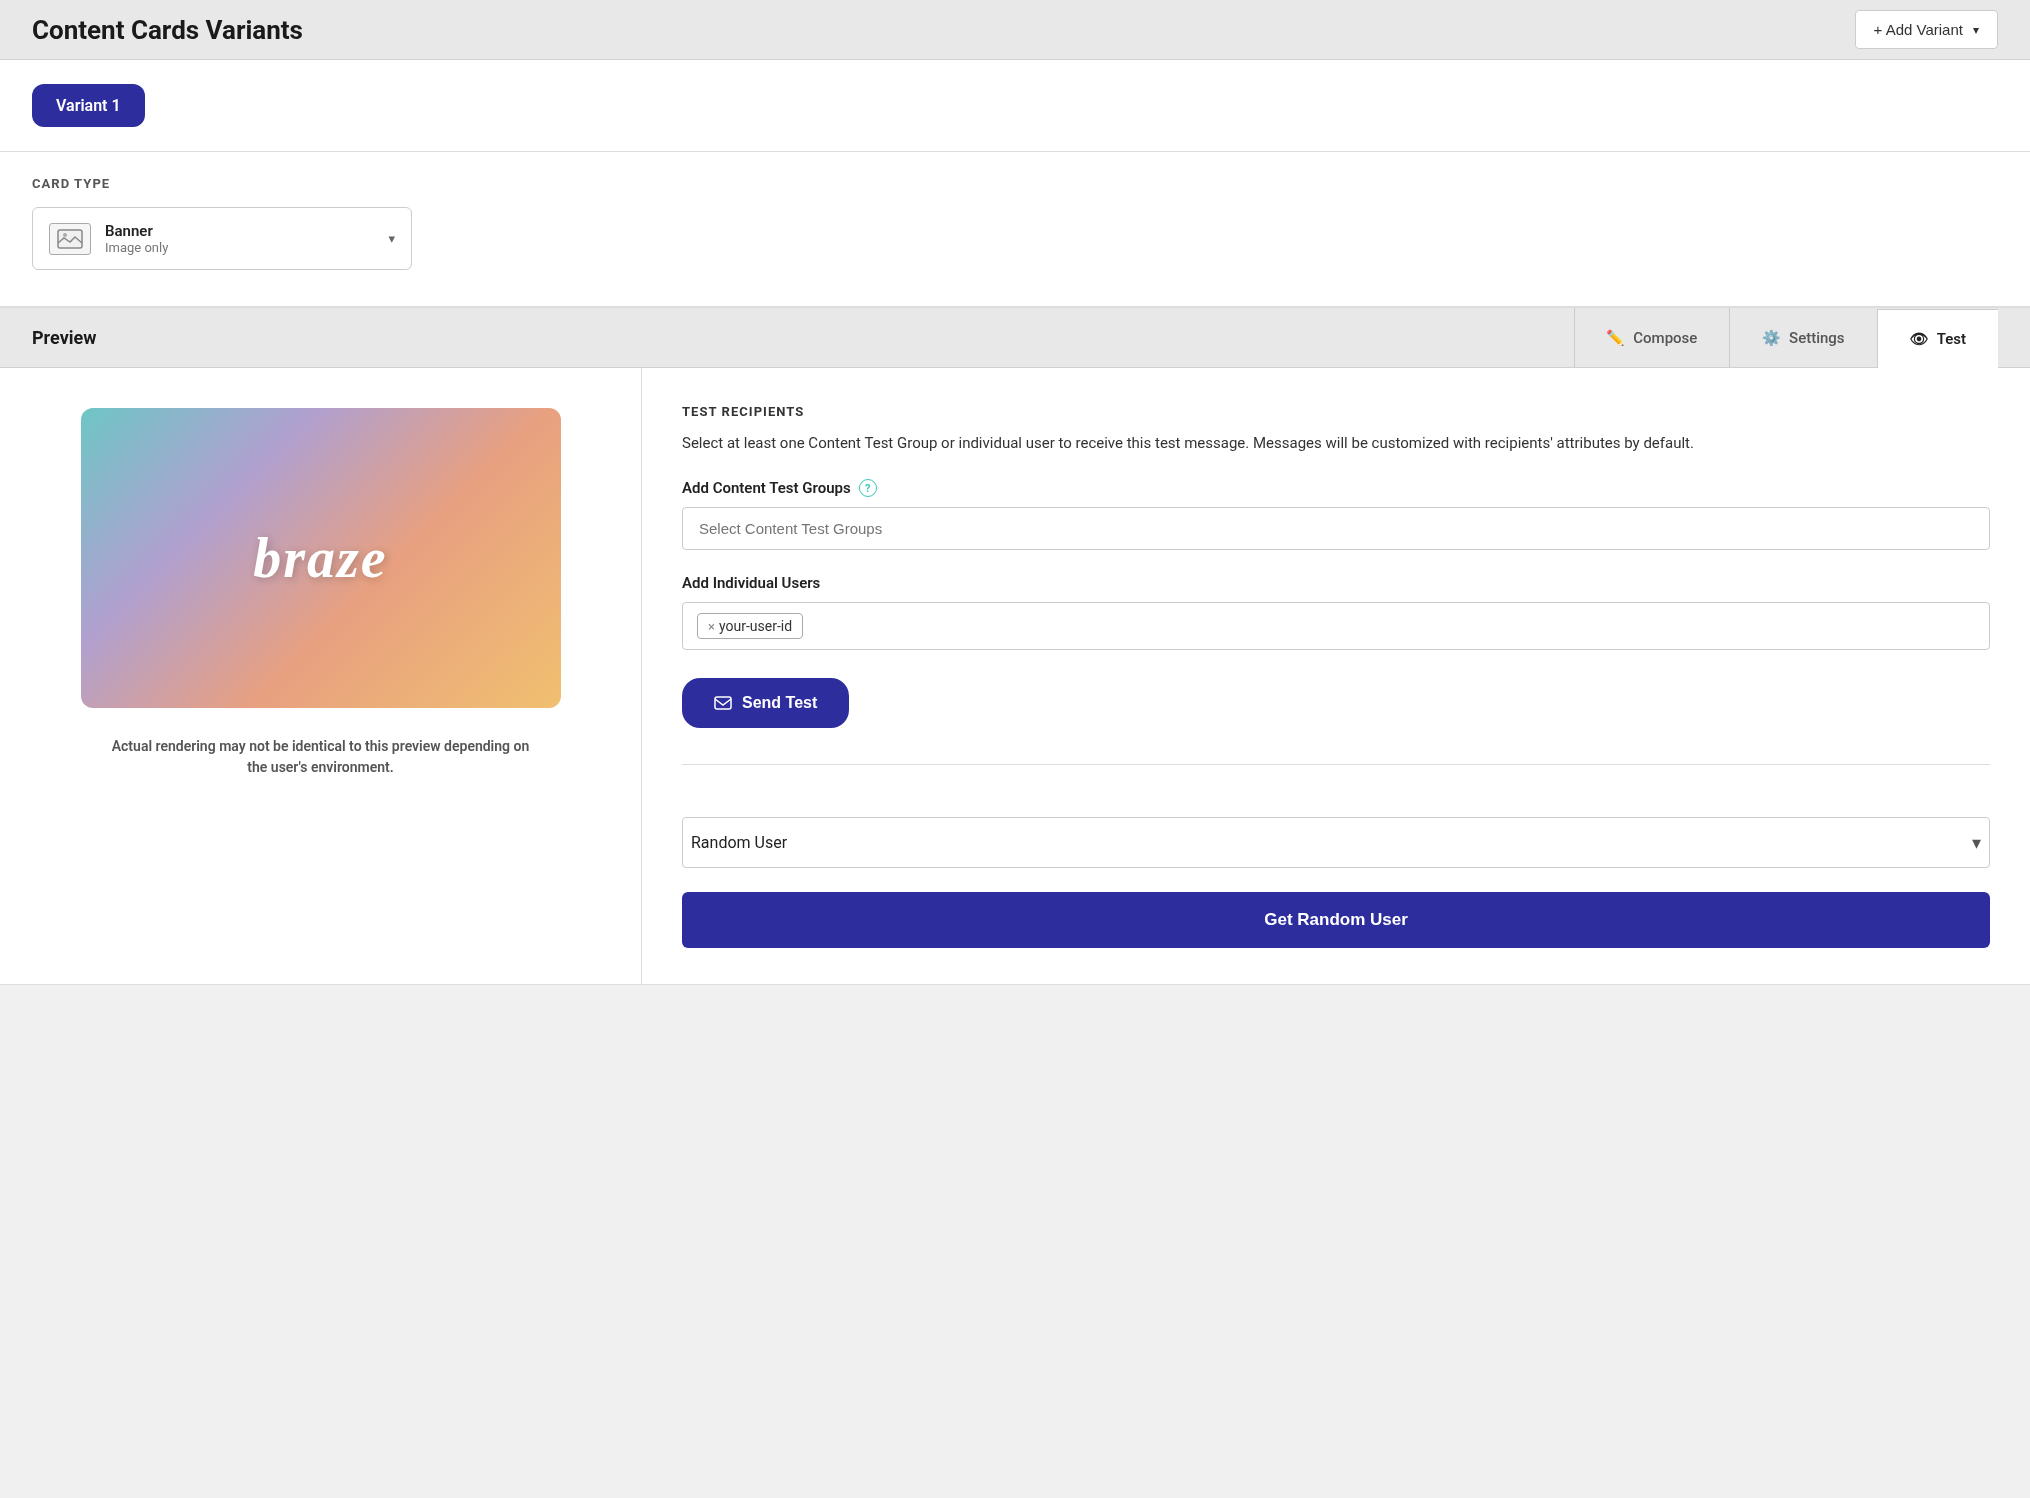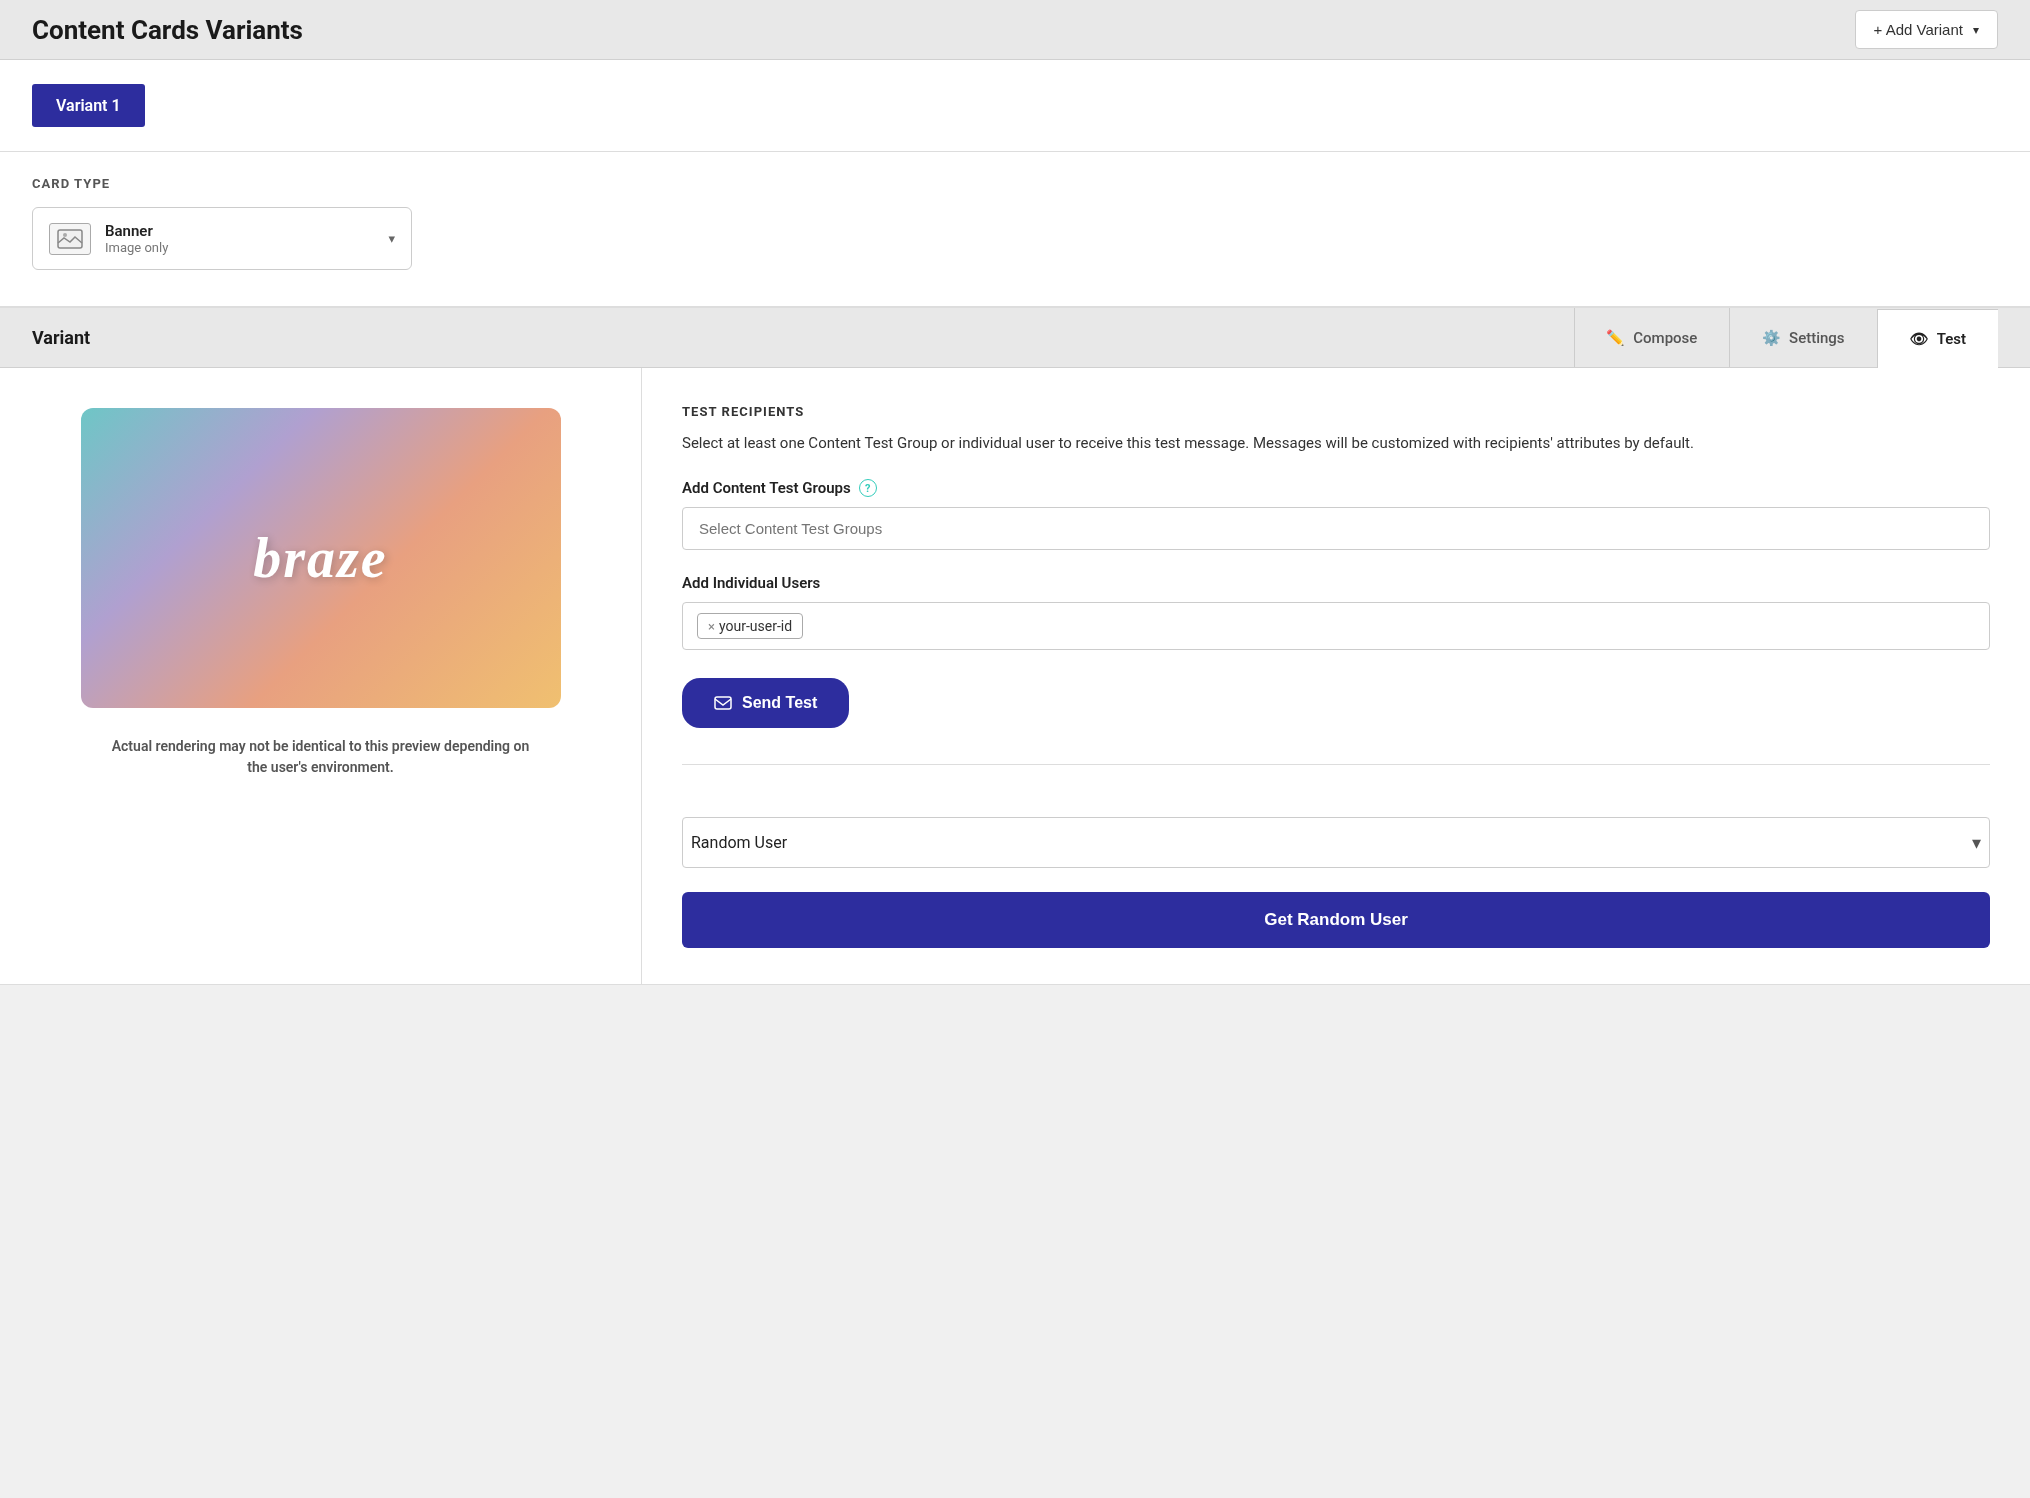--- a/index.html
+++ b/index.html
@@ -21,21 +21,21 @@
       color: #333;
     }
     .add-variant-btn .chevron { font-size: 12px; margin-left: 4px; }
 
     
     .variant-section {
       background: #fff; padding: 24px 32px; border-bottom: 1px solid #ddd;
     }
     .variant-tab {
       display: inline-block; background: #2d2d9e; color: #fff;
-      padding: 12px 24px; border-radius: 3px; font-size: 16px; font-weight: 600; cursor: pointer;
+      padding: 12px 24px; border-radius: 12px; font-size: 16px; font-weight: 600; cursor: pointer;
     }
 
     
     .card-type-section {
       background: #fff; padding: 24px 32px 36px; border-bottom: 2px solid #ddd;
     }
     .section-label {
       font-size: 13px; font-weight: 700; color: #555; letter-spacing: 0.08em;
       margin-bottom: 16px; text-transform: uppercase;
     }
@@ -199,21 +199,21 @@
       </div>
       <div class="card-type-text">
         <div class="card-type-name">Banner</div>
         <div class="card-type-sub">Image only</div>
       </div>
       <span class="dropdown-arrow">▾</span>
     </div>
   </div>
 
   <div class="preview-tabs-bar">
-    <span class="preview-label">Variant</span>
+    <span class="preview-label">Preview</span>
     <div class="tabs">
 
       <div class="tab">
         <span>✏️</span>
         <span>Compose</span>
       </div>
 
       <div class="tab">
         <span>⚙️</span>
         <span>Settings</span>

